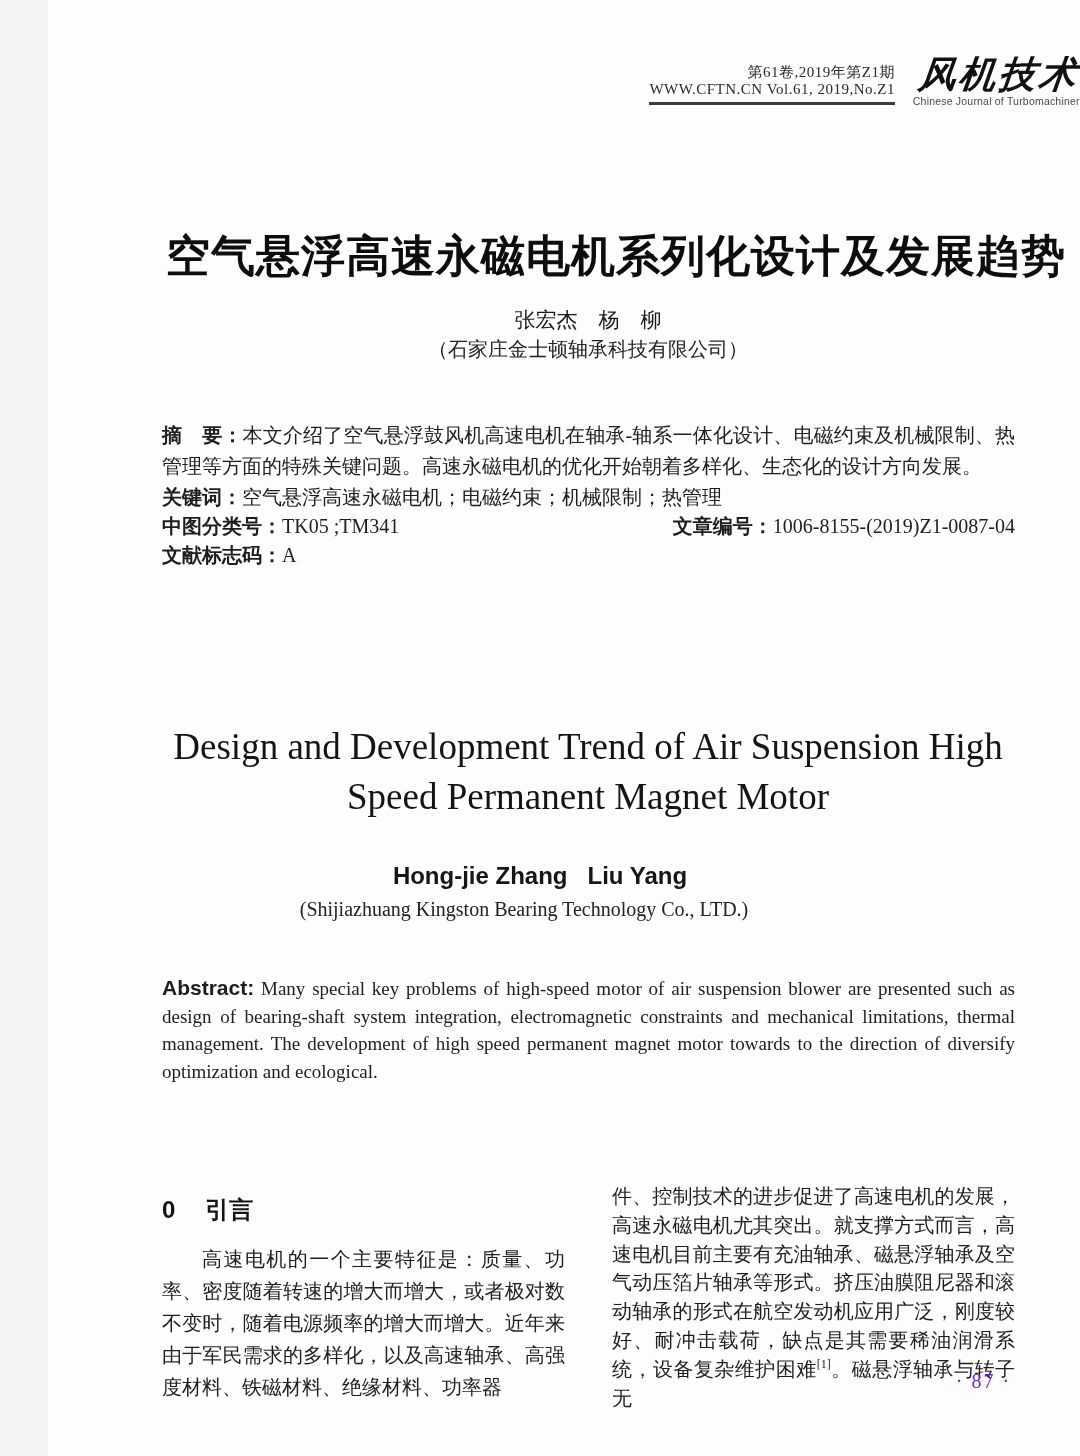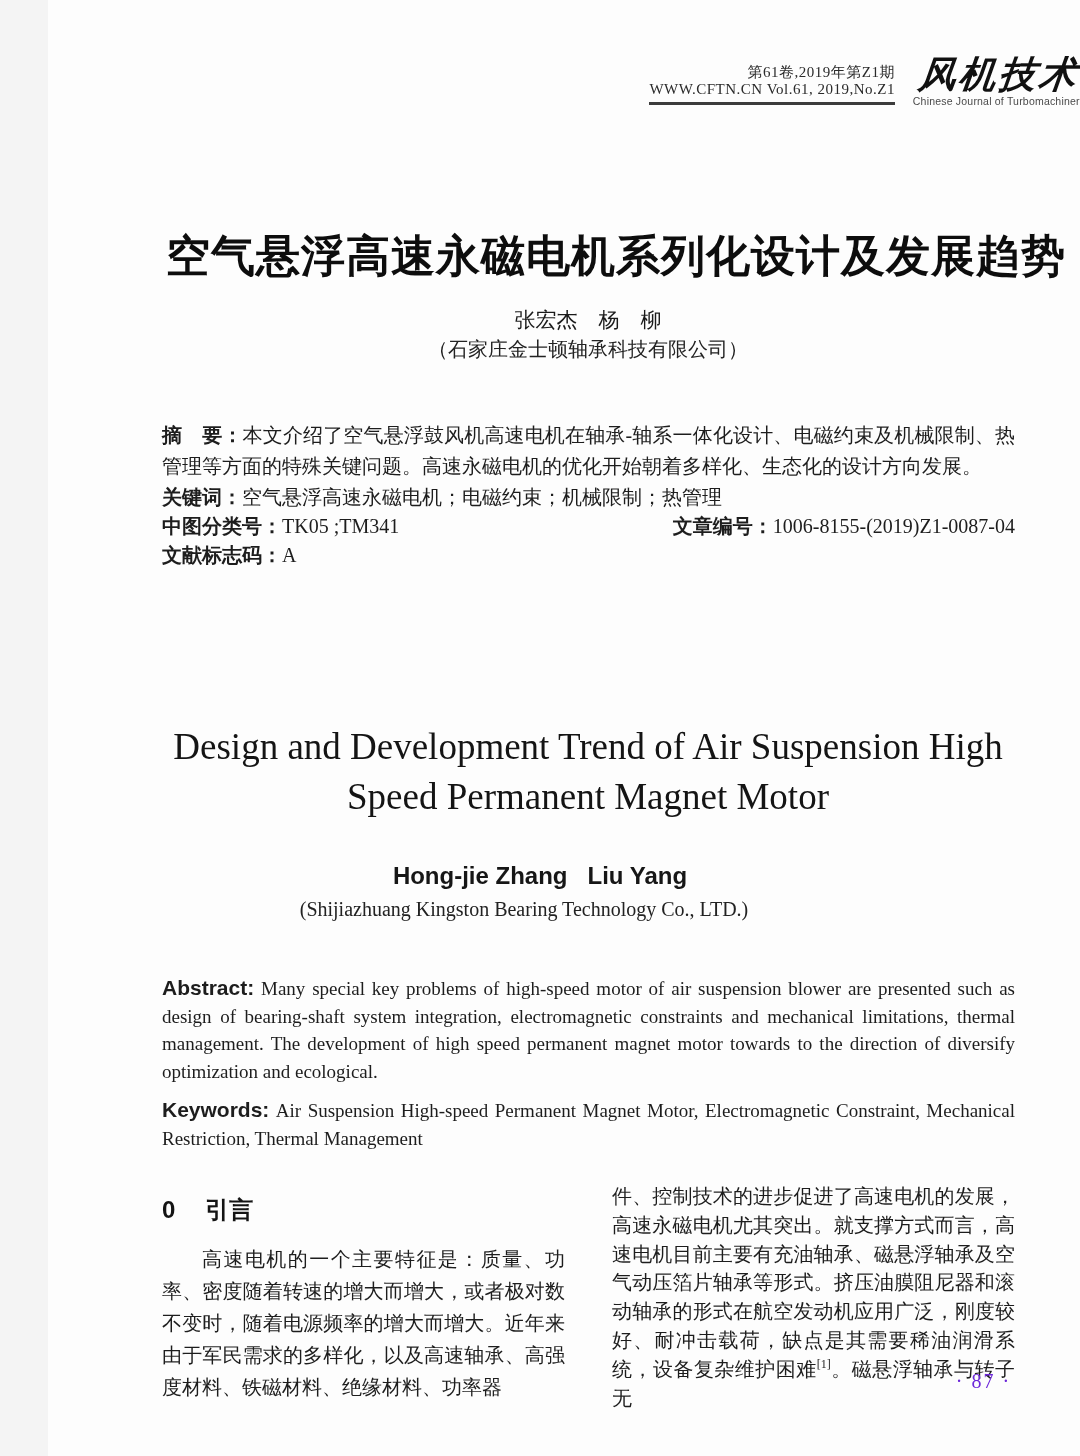--- a/index.html
+++ b/index.html
@@ -175,21 +175,20 @@
 
   <div class="title-en">
     <div>Design and Development Trend of Air Suspension High</div>
     <div>Speed Permanent Magnet Motor</div>
   </div>
   <div class="authors-en">Hong-jie Zhang   Liu Yang</div>
   <div class="affil-en">(Shijiazhuang Kingston Bearing Technology Co., LTD.)</div>
 
   <div class="meta-en">
     <p><span class="lbl-en">Abstract:</span>&nbsp;<span>Many special key problems of high-speed motor of air suspension blower are presented such as design of bearing-shaft system integration, electromagnetic constraints and mechanical limitations, thermal management. The development of high speed permanent magnet motor towards to the direction of diversify optimization and ecological.</span></p>
-    <p class="keywords-en"><span class="lbl-en">Keywords:</span>&nbsp;<span>Air Suspension High-speed Permanent Magnet Motor, Electromagnetic Constraint, Mechanical Restriction, Thermal Management</span></p>
   </div>
 
   <div class="columns">
     <div class="col col-left">
       <h2 class="section-heading"><span class="sec-num">0</span><span>引言</span></h2>
       <p class="body-par indent">高速电机的一个主要特征是：质量、功率、密度随着转速的增大而增大，或者极对数不变时，随着电源频率的增大而增大。近年来由于军民需求的多样化，以及高速轴承、高强度材料、铁磁材料、绝缘材料、功率器</p>
     </div>
     <div class="col col-right">
       <p class="body-par"><span>件、控制技术的进步促进了高速电机的发展，高速永磁电机尤其突出。就支撑方式而言，高速电机目前主要有充油轴承、磁悬浮轴承及空气动压箔片轴承等形式。挤压油膜阻尼器和滚动轴承的形式在航空发动机应用广泛，刚度较好、耐冲击载荷，缺点是其需要稀油润滑系统，设备复杂维护困难</span><sup class="ref">[1]</sup><span>。磁悬浮轴承与转子无</span></p>
     </div>

